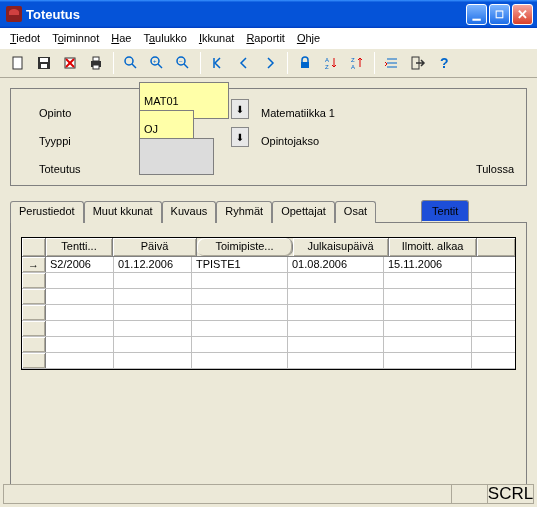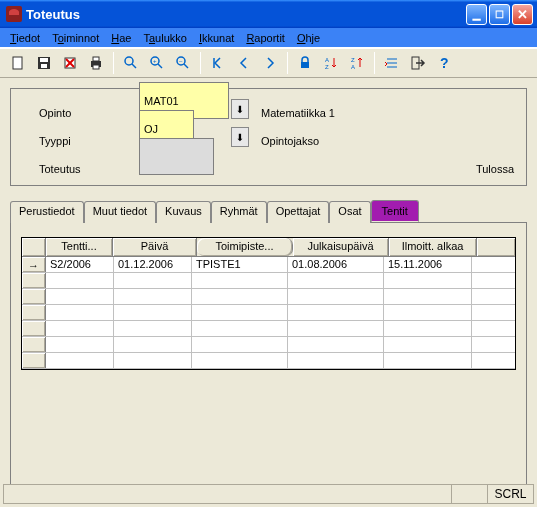--- a/index.html
+++ b/index.html
@@ -7,21 +7,21 @@
 
 .titlebar { height: 28px; background: linear-gradient(to bottom, #3a93ff 0%, #0553d8 8%, #0553d8 92%, #003cc0 100%); display: flex; align-items: center; padding: 0 4px 0 6px; color: #fff; font-weight: bold; font-size: 13px; }
 .titlebar-icon { width: 16px; height: 16px; margin-right: 4px; background: #8b2020; border-radius: 2px; position: relative; }
 .titlebar-icon::after { content: ""; position: absolute; top: 3px; left: 3px; width: 10px; height: 6px; background: #d04040; border-radius: 50% 50% 0 0; }
 .titlebar-text { flex: 1; }
 .titlebar-btns { display: flex; gap: 2px; }
 .tbtn { width: 21px; height: 21px; border: 1px solid #fff; border-radius: 3px; display: flex; align-items: center; justify-content: center; font-weight: bold; color: #fff; font-size: 10px; }
 .tbtn.min, .tbtn.max { background: linear-gradient(to bottom, #7eb6ff, #1e6ee8); }
 .tbtn.close { background: linear-gradient(to bottom, #f5a6a0, #d9402a); font-size: 13px; }
 
-.menubar { height: 20px; background: #3b82f6; display: flex; align-items: center; padding: 0 4px; border-bottom: 1px solid #fff; }
+.menubar { height: 20px; background: #ffffff; display: flex; align-items: center; padding: 0 4px; border-bottom: 1px solid #fff; }
 .menuitem { padding: 2px 6px; cursor: default; }
 .menuitem .u { text-decoration: underline; }
 
 .toolbar { height: 30px; background: #ece9d8; display: flex; align-items: center; padding: 2px 6px; gap: 2px; border-top: 1px solid #fff; border-bottom: 1px solid #aca899; }
 .tool { width: 24px; height: 24px; border: 1px solid transparent; display: flex; align-items: center; justify-content: center; font-size: 14px; color: #333; }
 .tool svg { width: 16px; height: 16px; }
 .sep { width: 1px; height: 22px; background: #aca899; margin: 0 3px; border-right: 1px solid #fff; }
 
 .content { padding: 10px; }
 
@@ -30,21 +30,21 @@
 .flabel { width: 100px; }
 .finput { width: 90px; height: 37px; border: 1px solid #7f7f7f; background: #ffffa8; padding: 2px 4px; font-family: inherit; font-size: 11px; }
 .finput.short { width: 55px; }
 .finput.gray { background: #dcdcdc; width: 75px; }
 .lookup { width: 18px; height: 20px; border: 1px solid #888; background: #e8e8e8; margin-left: 2px; display: flex; align-items: center; justify-content: center; font-size: 10px; }
 .fdesc { margin-left: 12px; }
 .fstatus { margin-left: auto; }
 
 .tabs { display: flex; margin-top: 14px; border-bottom: 1px solid #808080; }
 .tab { padding: 3px 8px; border: 1px solid #888; border-bottom: none; background: #ece9d8; margin-right: 0px; border-radius: 3px 3px 0 0; position: relative; top: 1px; cursor: default; }
-.tab.active { background: #a21caf; border-bottom: 1px solid #ece9d8; z-index: 2; padding: 4px 10px; top: 0; }
+.tab.active { background: #1d4ed8; border-bottom: 1px solid #ece9d8; z-index: 2; padding: 4px 10px; top: 0; margin-left: 45px; }
 
 .tabpanel { border: 1px solid #808080; border-top: none; padding: 14px 10px; height: 280px; background: #ece9d8; }
 
 .grid { border: 1px solid #000; background: #fff; }
 .grid-header { display: flex; background: #ece9d8; border-bottom: 1px solid #808080; }
 .gh { border-right: 1px solid #808080; padding: 2px 4px; text-align: center; font-size: 11px; height: 18px; box-shadow: inset 1px 1px 0 #fff, inset -1px -1px 0 #aca899; }
 .gh.rowhead { width: 24px; }
 .gh.c1 { width: 67px; }
 .gh.c2 { width: 84px; }
 .gh.c3 { width: 96px; border-radius: 7px; }
@@ -59,21 +59,21 @@
 .gc.c1 { width: 68px; }
 .gc.c2 { width: 78px; }
 .gc.c3 { width: 96px; }
 .gc.c4 { width: 96px; }
 .gc.c5 { width: 88px; }
 .gc.c6 { flex: 1; border-right: none; }
 .grow.current .gc.rowhead::before { content: "→"; font-size: 11px; }
 
 .statusbar { position: absolute; bottom: 3px; left: 3px; right: 3px; height: 20px; border: 1px solid #aca899; background: #ece9d8; display: flex; }
 .status-spacer { flex: 1; }
-.status-cell { width: 36px; border-left: 1px solid #aca899; display: flex; align-items: center; justify-content: center; font-size: 12px; }
+.status-cell { width: 36px; border-left: 1px solid #aca899; display: flex; align-items: center; justify-content: center; font-size: 17px; }
 </style>
 </head>
 <body>
 
 <div class="titlebar">
   <div class="titlebar-icon"></div>
   <div class="titlebar-text">Toteutus</div>
   <div class="titlebar-btns">
     <div class="tbtn min">▁</div>
     <div class="tbtn max">☐</div>
@@ -215,21 +215,21 @@
     </div>
     <div class="frow" style="margin-bottom:0">
       <div class="flabel">Toteutus</div>
       <input class="finput gray" value="" style="">
       <div class="fstatus">Tulossa</div>
     </div>
   </div>
 
   <div class="tabs">
     <div class="tab">Perustiedot</div>
-    <div class="tab">Muut tiedot</div>
+    <div class="tab">Muut kkunat</div>
     <div class="tab">Kuvaus</div>
     <div class="tab">Ryhmät</div>
     <div class="tab">Opettajat</div>
     <div class="tab">Osat</div>
     <div class="tab active">Tentit</div>
   </div>
 
   <div class="tabpanel">
     <div class="grid">
       <div class="grid-header">

